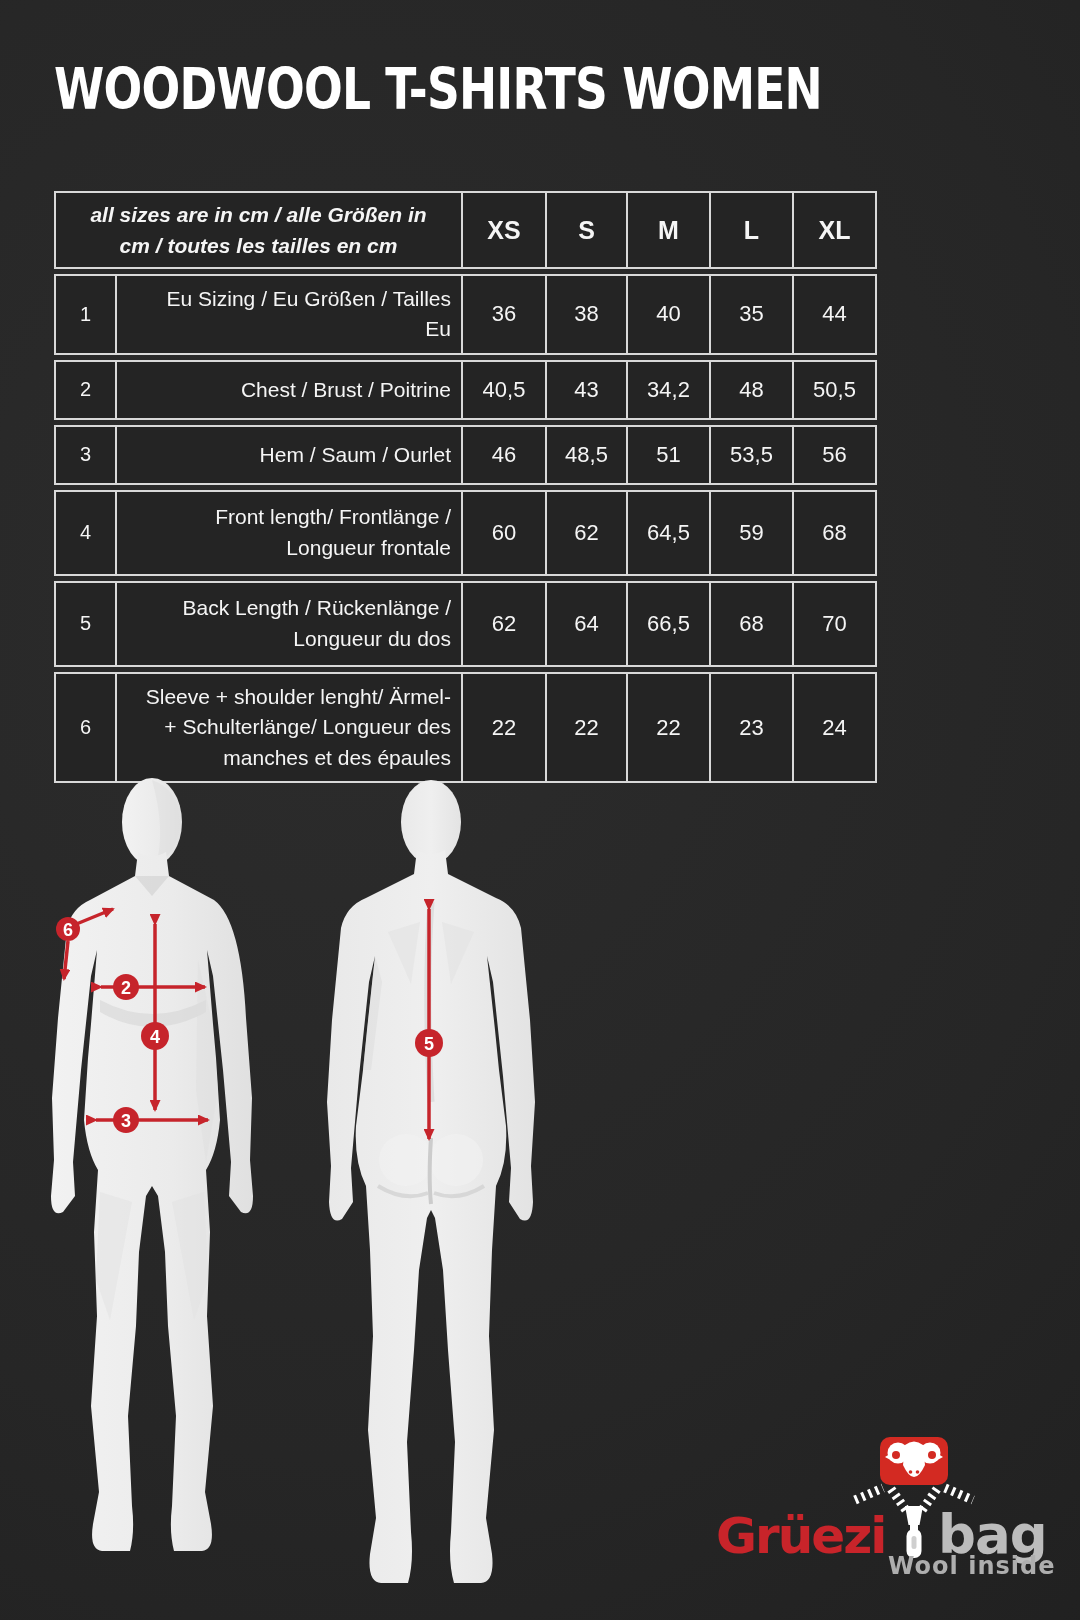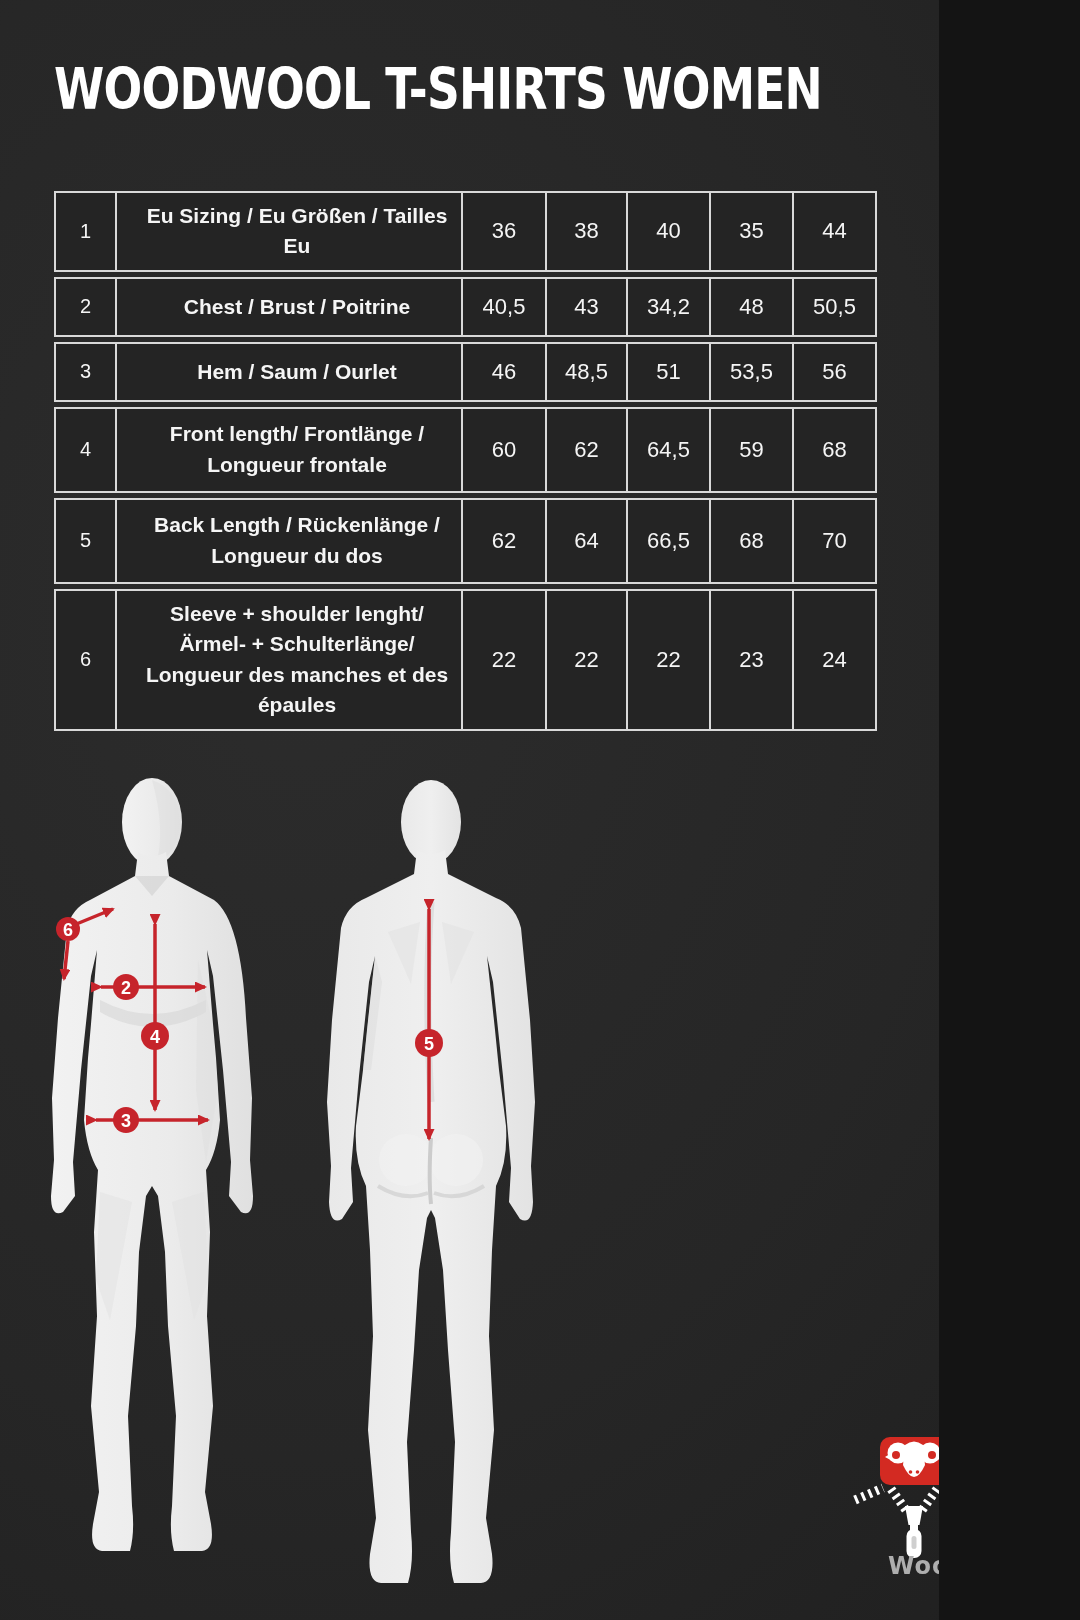--- a/index.html
+++ b/index.html
@@ -1,17 +1,17 @@
 <!DOCTYPE html>
 <html><head>
 <meta charset="utf-8">
 <style>
   html,body{margin:0;padding:0;background:#141414;}
   .page{
-    position:relative;width:939px;height:1620px;overflow:hidden;
+    position:relative;width:1080px;height:1620px;overflow:hidden;
     background:radial-gradient(135% 100% at 32% 38%, #2c2c2c 0%, #262626 52%, #1d1d1d 100%);
     font-family:"Liberation Sans",sans-serif;color:#f5f5f5;
   }
   
   .title{
     position:absolute;left:54px;top:56px;margin:0;white-space:nowrap;
     font-family:"DejaVu Sans",sans-serif;font-weight:bold;font-size:57px;
     letter-spacing:-1px;color:#ffffff;
     transform:scaleX(.80);transform-origin:left top;
   }
@@ -25,21 +25,21 @@
     background:#242424;color:#f5f5f5;vertical-align:middle;
     box-sizing:border-box;
   }
   table.sizes td:first-child,table.sizes th:first-child{border-left:2px solid #d9d9d9;}
   th.note{
     font-style:italic;font-weight:bold;font-size:21px;line-height:1.5;
     text-align:center;padding:0 34px;
   }
   th.size{font-size:25px;font-weight:bold;text-align:center;}
   td.num{font-size:20px;text-align:center;font-weight:normal;}
-  td.label{font-size:21px;line-height:1.45;text-align:center;padding:8px 10px 8px 26px;font-weight:bold;}
+  td.label{font-size:21px;line-height:1.45;text-align:right;padding:8px 10px 8px 26px;font-weight:normal;}
   td.val{font-size:22px;text-align:center;}
   tr.rhead{height:78px;}
   tr.r1,tr.r2,tr.r3{height:60px;}
   tr.r4,tr.r5{height:86px;}
   tr.r6{height:106px;}
   
   .fig{position:absolute;}
   #fig-front{left:38px;top:760px;}
   #fig-back{left:318px;top:770px;}
   #measure-overlay{position:absolute;left:0;top:0;}
@@ -61,20 +61,28 @@
     <colgroup>
       <col style="width:63px">
         <col style="width:346px">
       <col style="width:84px">
         <col style="width:81px">
         <col style="width:83px">
         <col style="width:83px">
         <col style="width:83px">
     </colgroup>
     <tbody>
+        <tr class="rhead">
+      <th class="note" colspan="2">all sizes are in cm / alle Größen in cm / toutes les tailles en cm</th>
+      <th class="size">XS</th>
+      <th class="size">S</th>
+      <th class="size">M</th>
+      <th class="size">L</th>
+      <th class="size">XL</th>
+    </tr>
     <tr class="r1">
       <td class="num">1</td>
       <td class="label">Eu Sizing / Eu Größen / Tailles Eu</td>
       <td class="val">36</td>
       <td class="val">38</td>
       <td class="val">40</td>
       <td class="val">35</td>
       <td class="val">44</td>
     </tr>
     <tr class="r2">
@@ -240,16 +248,17 @@
       <path d="M85,64 L68,88"></path>
     </g>
 
     <g fill="#ffffff">
       <path d="M53,81 L71,81 L67.5,100 L56.5,100 Z"></path>
       <rect x="58" y="99" width="8" height="6"></rect>
       <rect x="54.5" y="104" width="15" height="29" rx="7"></rect>
     </g>
     <rect x="59.5" y="111" width="5" height="13" rx="2.5" fill="#cfcfcf"></rect>
   </svg>
+  <div class="logo-text" id="logo-gruezi">Grüezi</div>
   <div class="logo-text" id="logo-bag">bag</div>
   <div class="logo-text" id="logo-wool">Wool inside</div>
 
 </div>
 
 </body></html>

